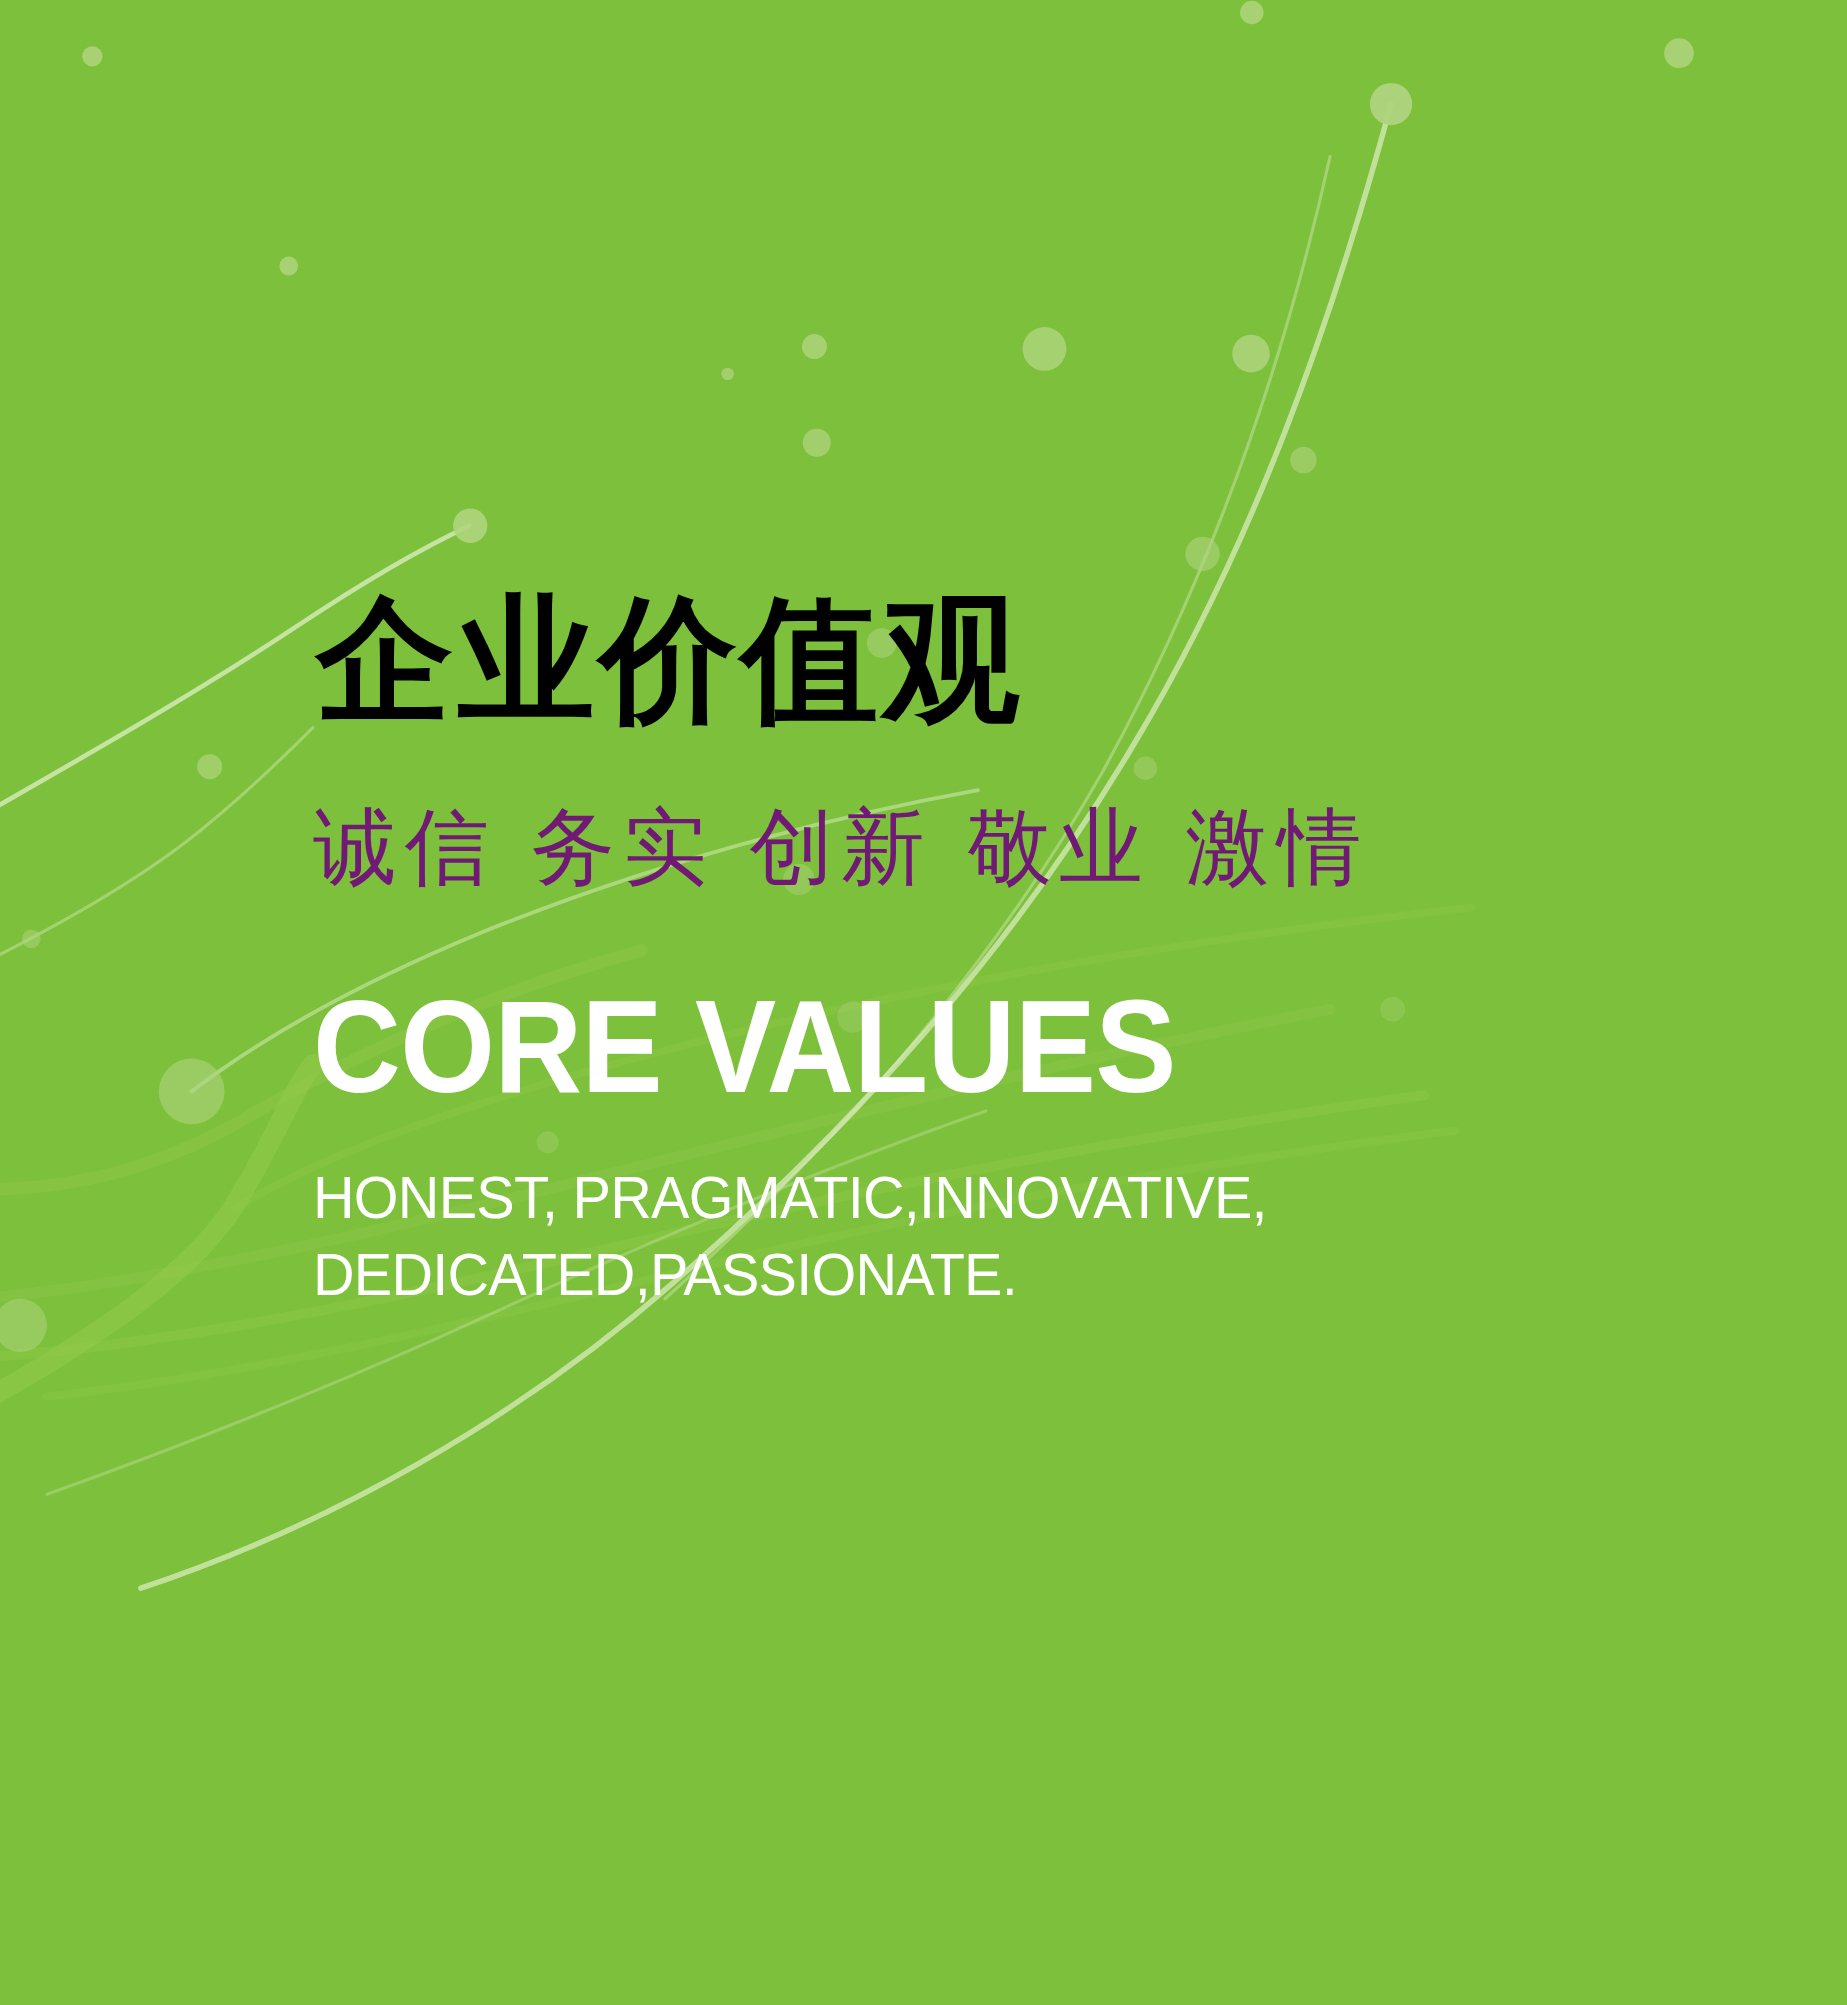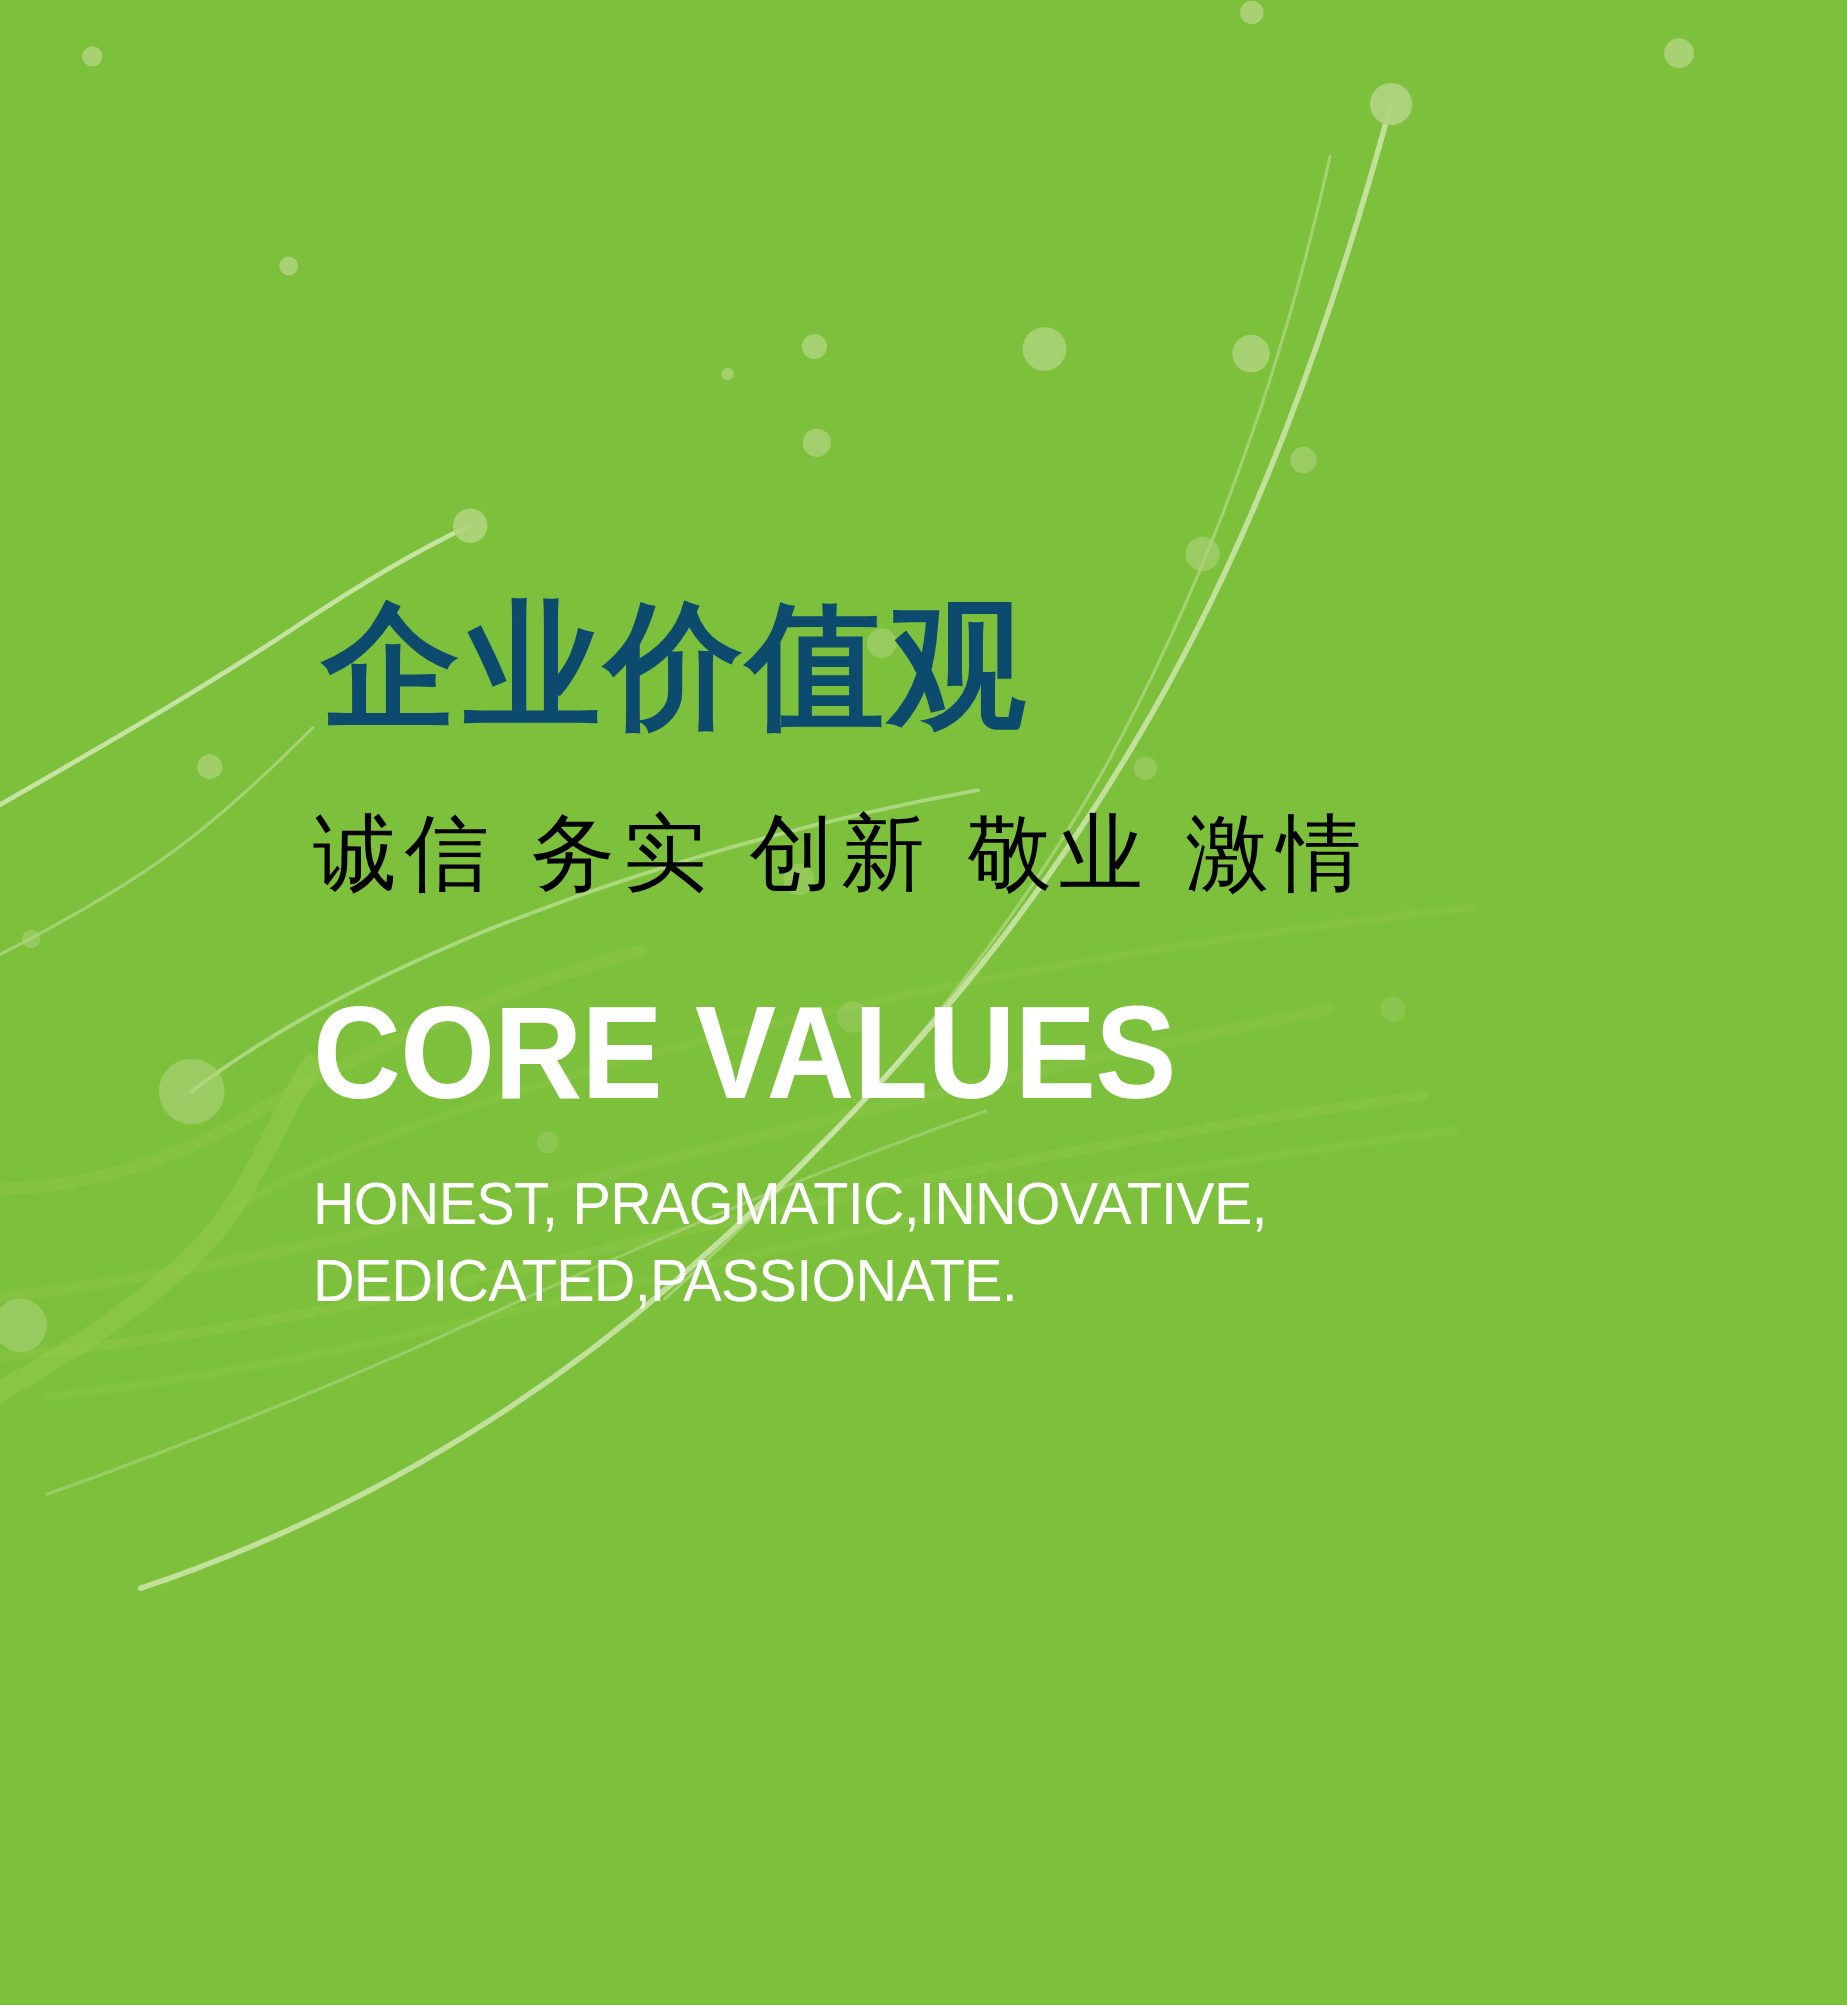--- a/index.html
+++ b/index.html
@@ -31,32 +31,32 @@
   }
 
   #content {
     position: absolute;
     left: 313px;
     top: 588px;
     width: 1455px;
   }
 
   .cn-title {
-    color: #0c4a6e;
+    color: #000000;
     font-size: 137px;
     line-height: 1.0;
     font-weight: 700;
     letter-spacing: 4.7px;
     white-space: nowrap;
-    margin: 9px;
+    margin: 3px;
     font-family: "DejaVu Sans", "Liberation Sans", sans-serif;
   }
 
   .cn-sub {
-    color: #000000;
+    color: #701a75;
     font-size: 84px;
     line-height: 1.0;
     font-weight: 400;
     letter-spacing: 7.8px;
     white-space: nowrap;
     margin: 77px 0 0 0;
     font-family: "DejaVu Sans", "Liberation Sans", sans-serif;
   }
 
   .en-title {

